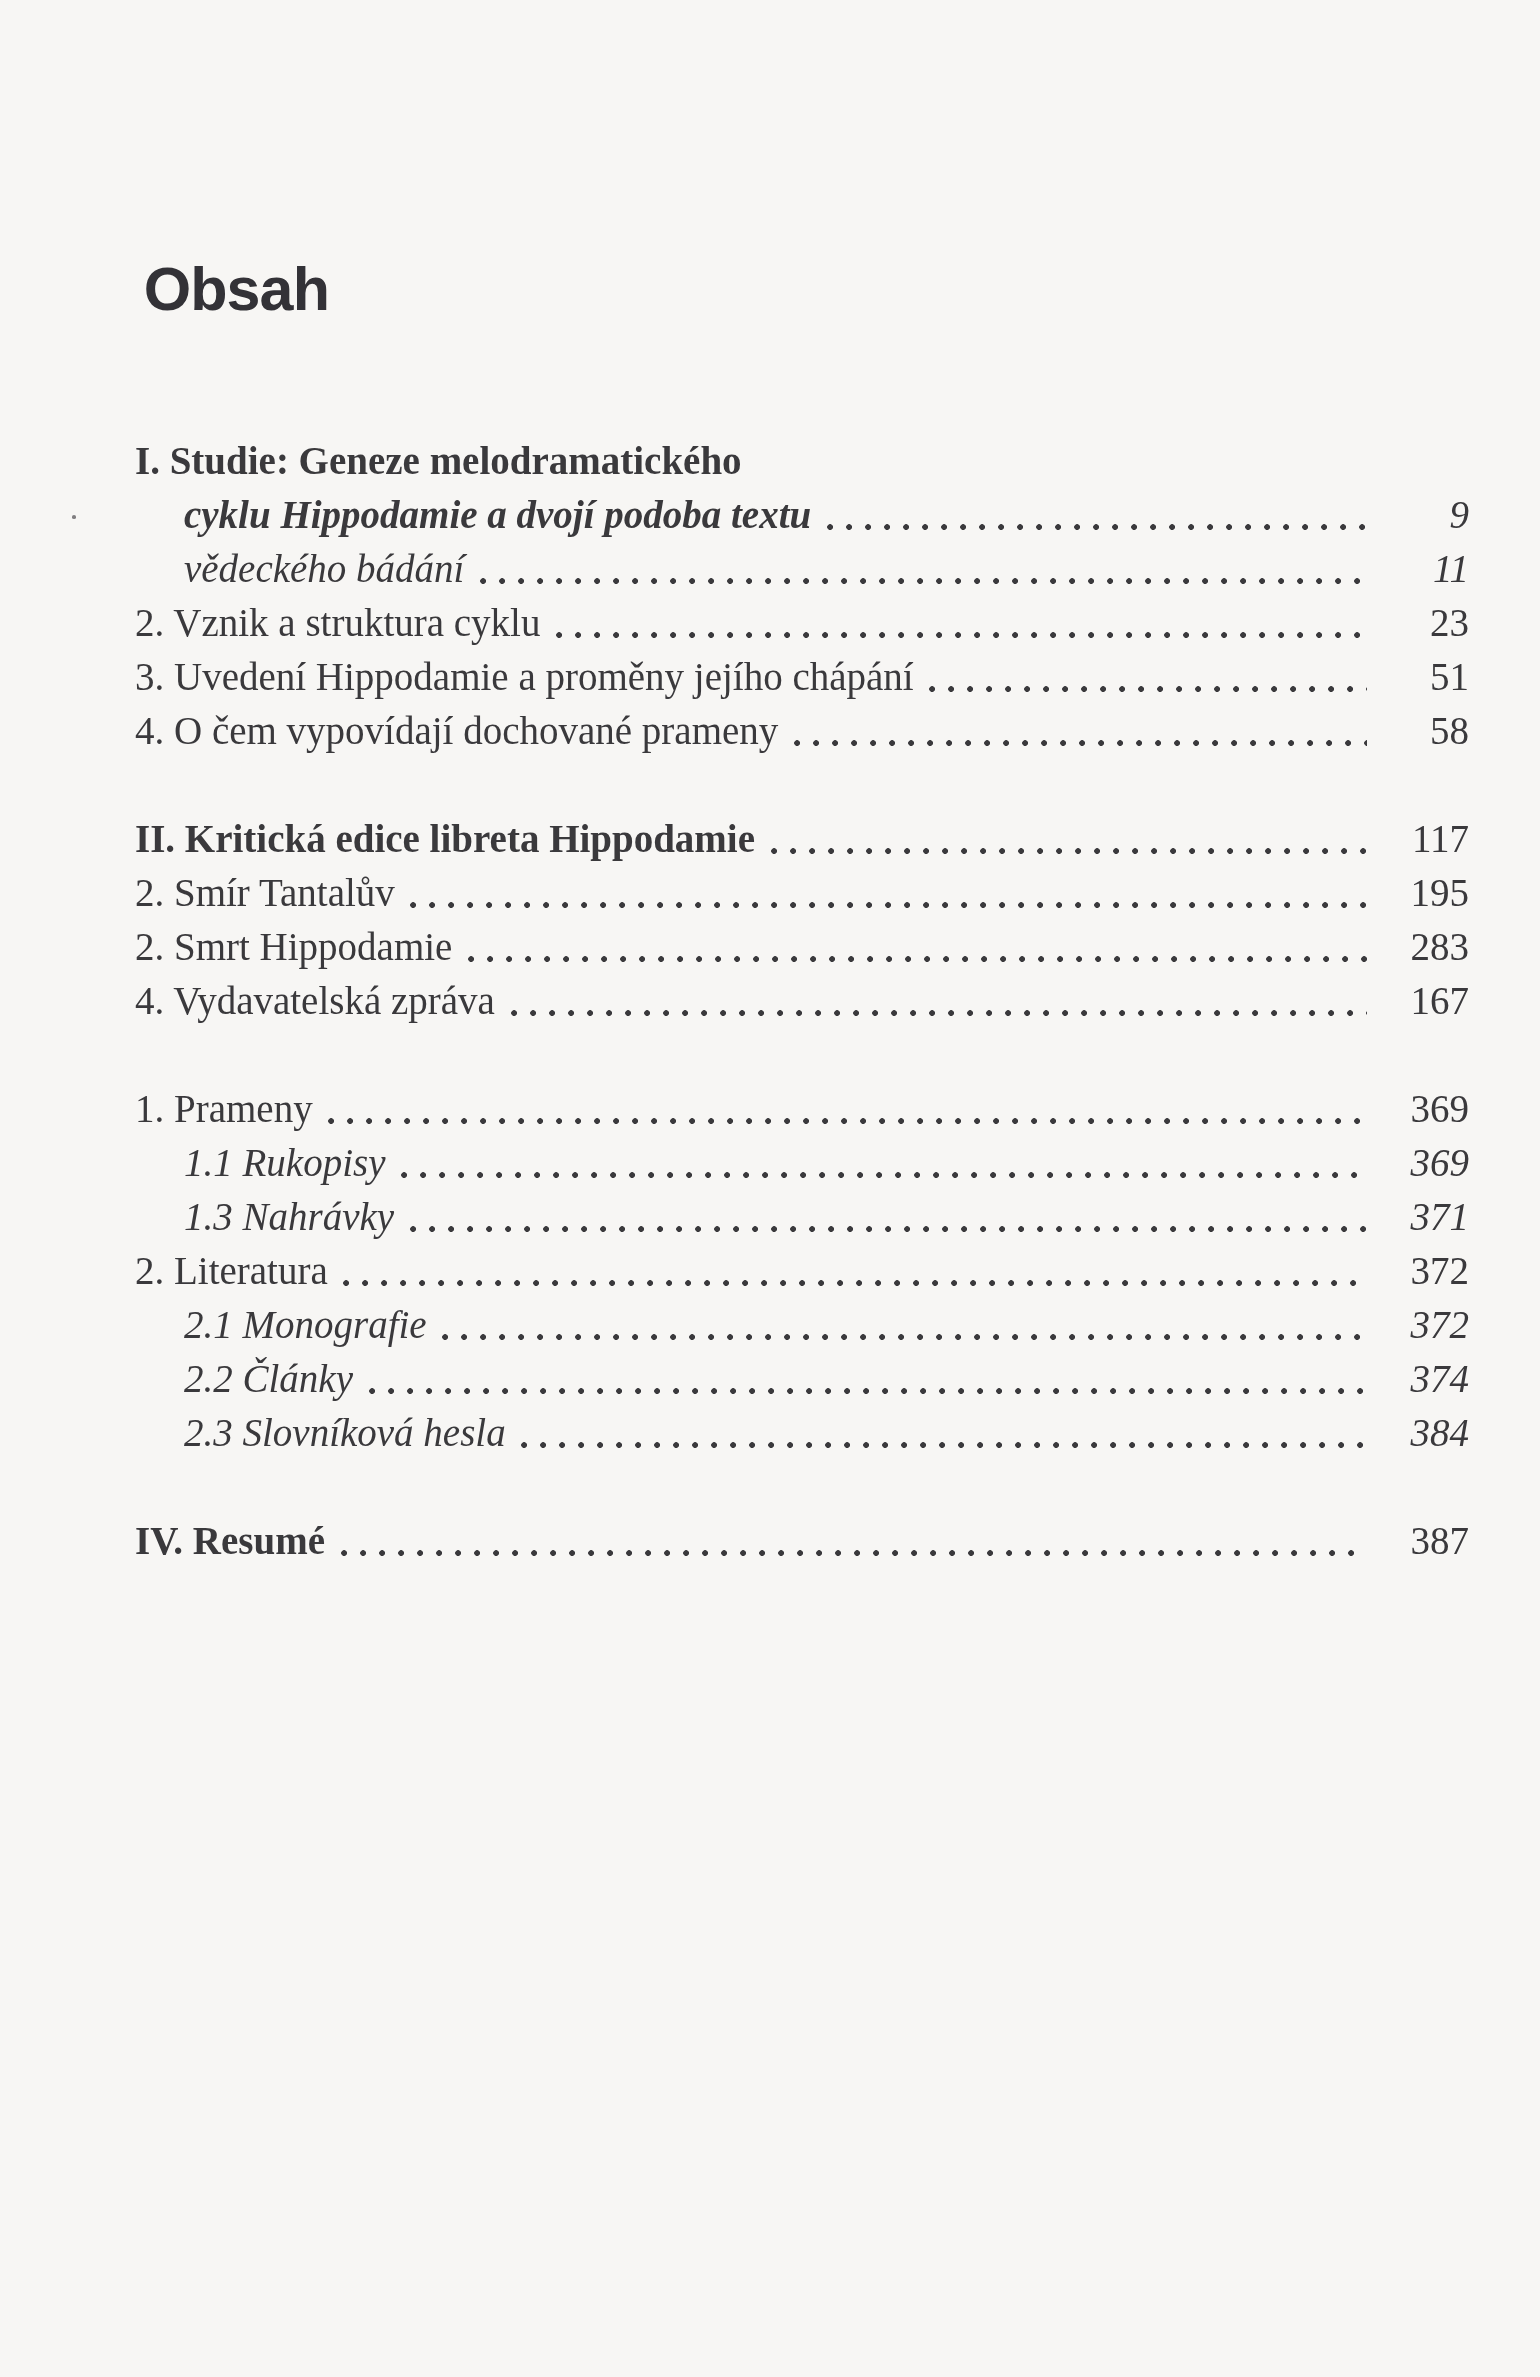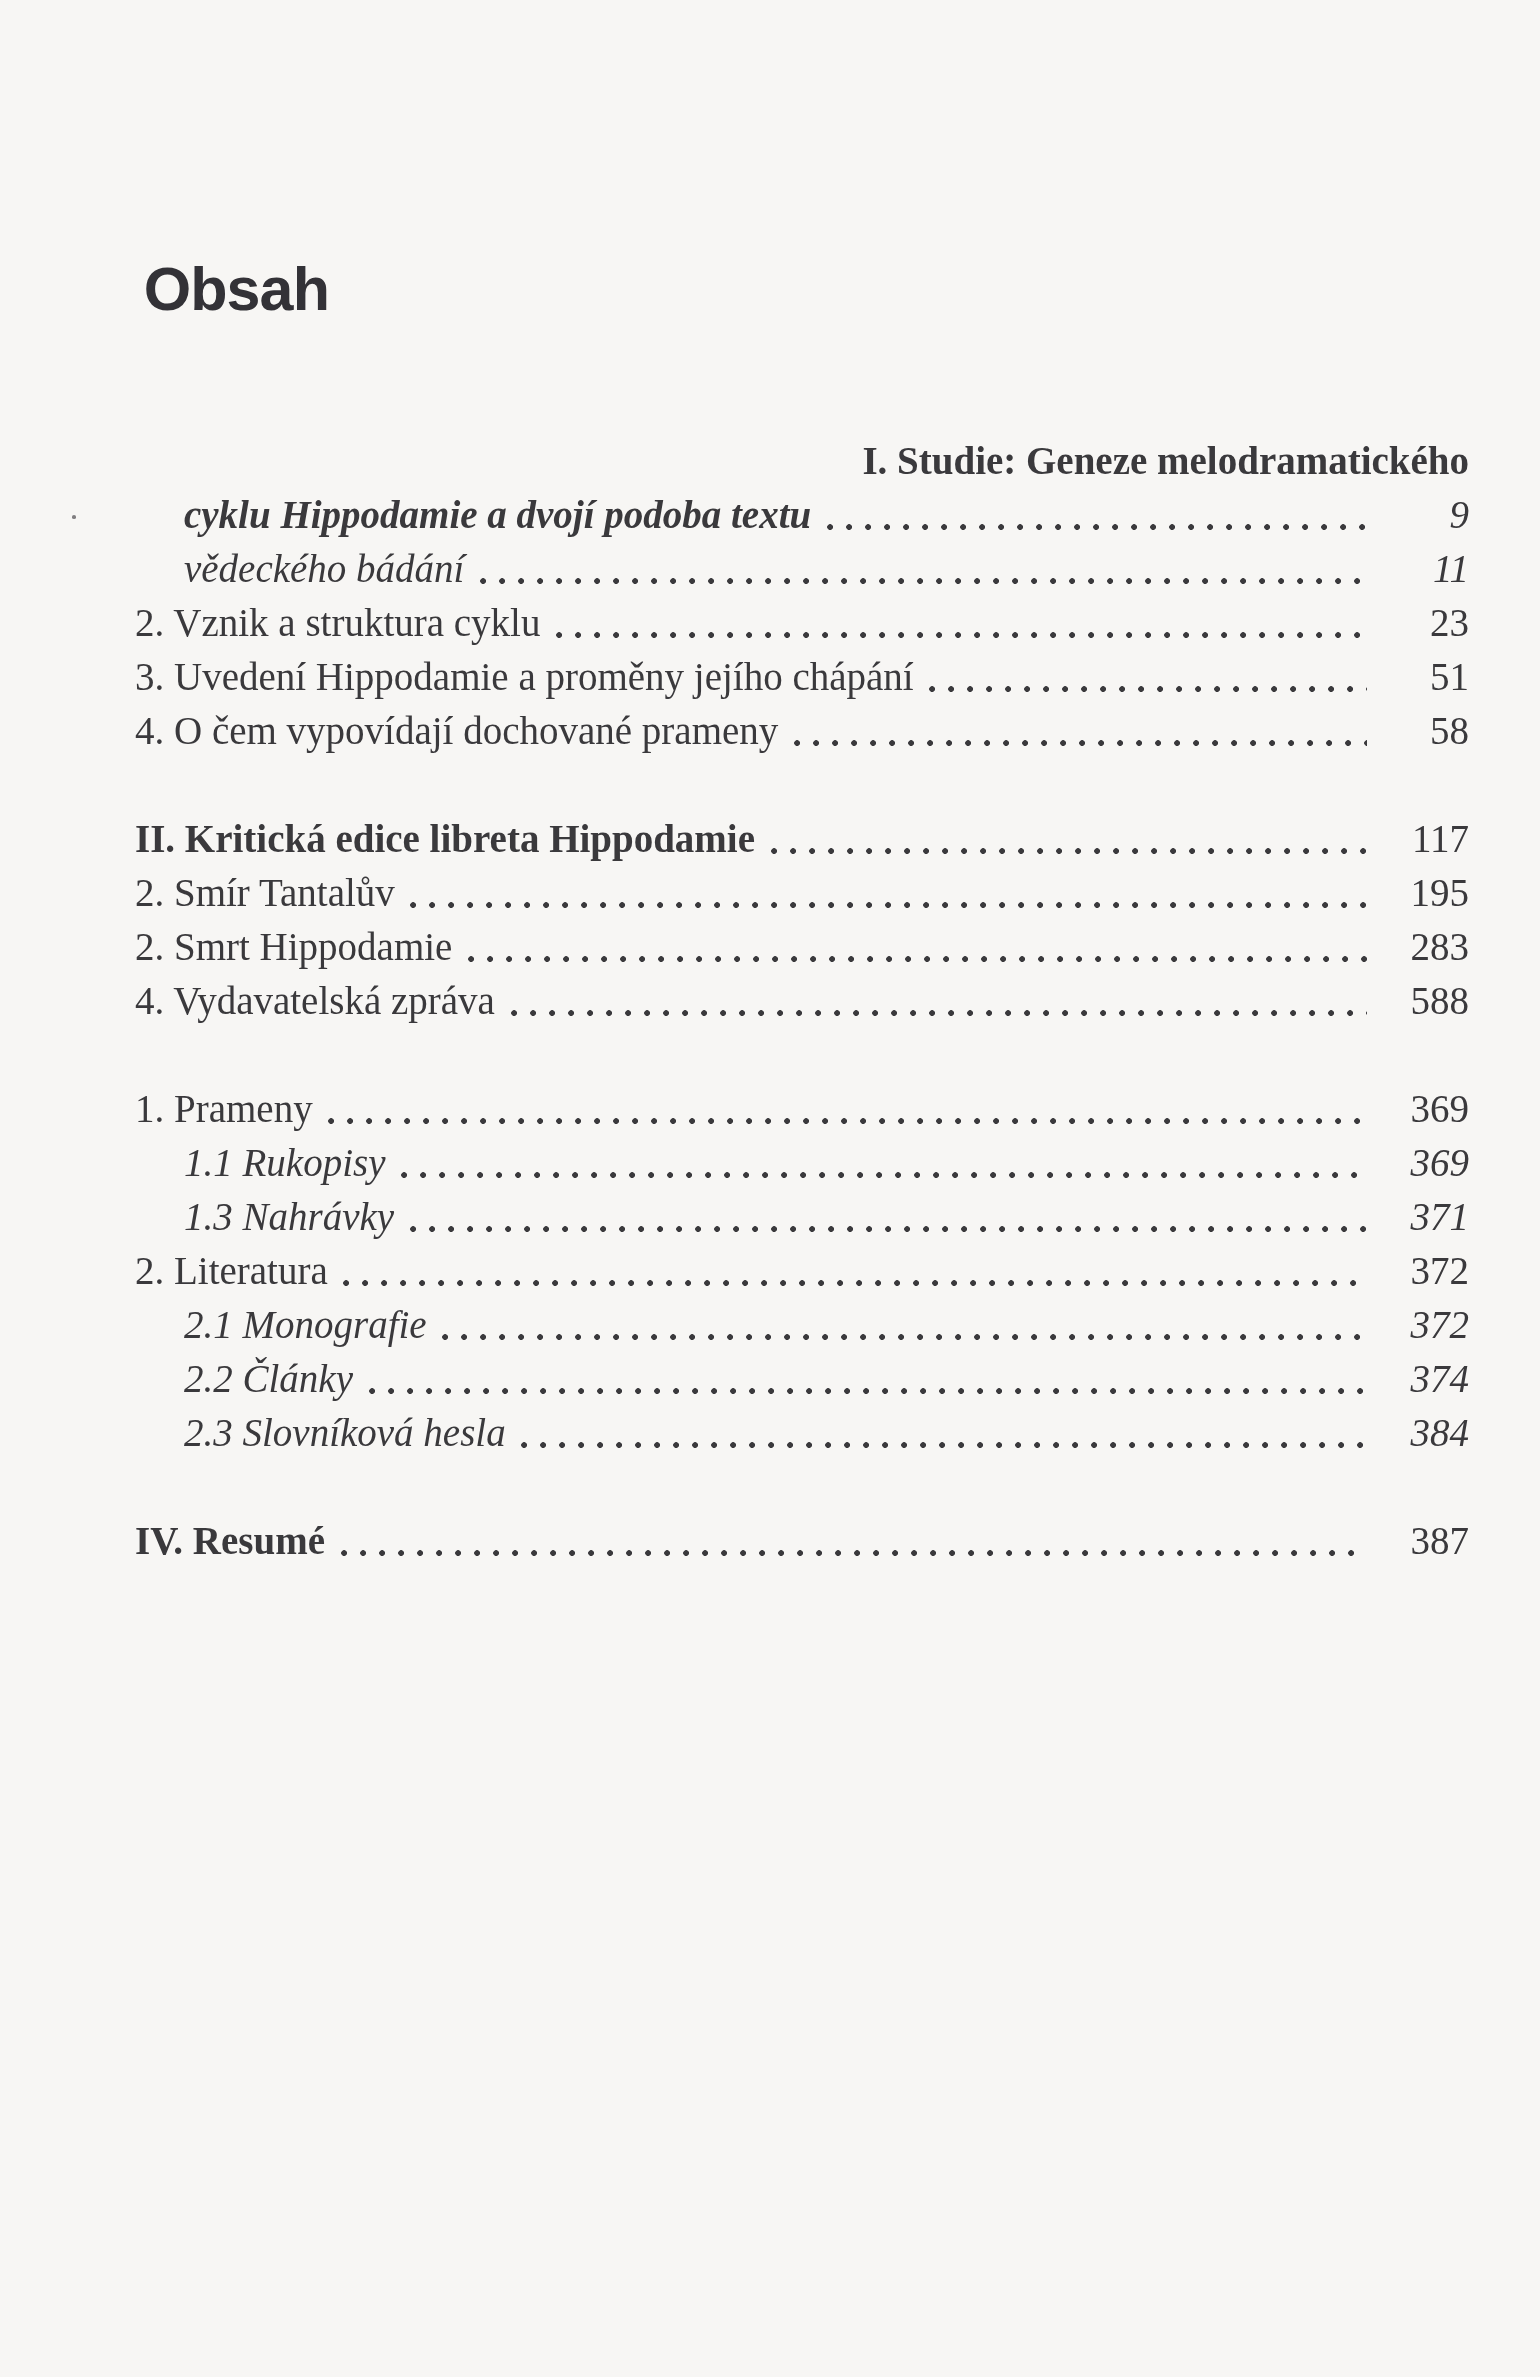--- a/index.html
+++ b/index.html
@@ -36,21 +36,20 @@
   }
 
   .toc-section { margin-top: 0; }
   .toc-section + .toc-section { margin-top: 54px; }
 
   .toc-row {
     display: flex;
     align-items: stretch;
     line-height: 54px;
     white-space: nowrap;
-    justify-content: flex-end;
   }
 
   .toc-row.level-section .toc-label { font-weight: 700; }
 
   .toc-row.indent-1 { padding-left: 49px; font-style: italic; }
 
   .toc-label { flex: 0 0 auto; }
 
   .leader {
     flex: 1 1 auto;
@@ -128,21 +127,21 @@
           <span class="toc-page">195</span>
         </div>
         <div class="toc-row level-item indent-0">
           <span class="toc-label">2. Smrt Hippodamie</span>
           <span class="leader"></span>
           <span class="toc-page">283</span>
         </div>
         <div class="toc-row level-item indent-0">
           <span class="toc-label">4. Vydavatelská zpráva</span>
           <span class="leader"></span>
-          <span class="toc-page">588</span>
+          <span class="toc-page">167</span>
         </div>
       </div>
       <div class="toc-section">
         <div class="toc-row level-item indent-0">
           <span class="toc-label">1. Prameny</span>
           <span class="leader"></span>
           <span class="toc-page">369</span>
         </div>
         <div class="toc-row level-subitem indent-1">
           <span class="toc-label">1.1 Rukopisy</span>

